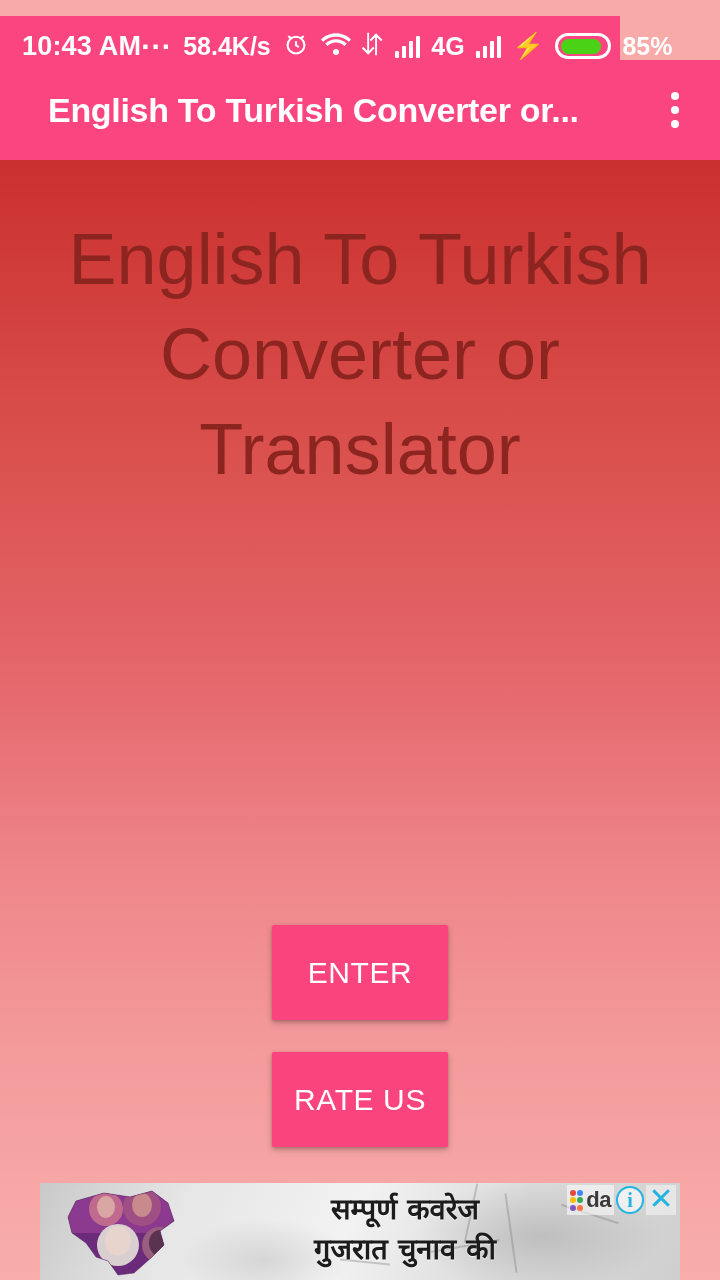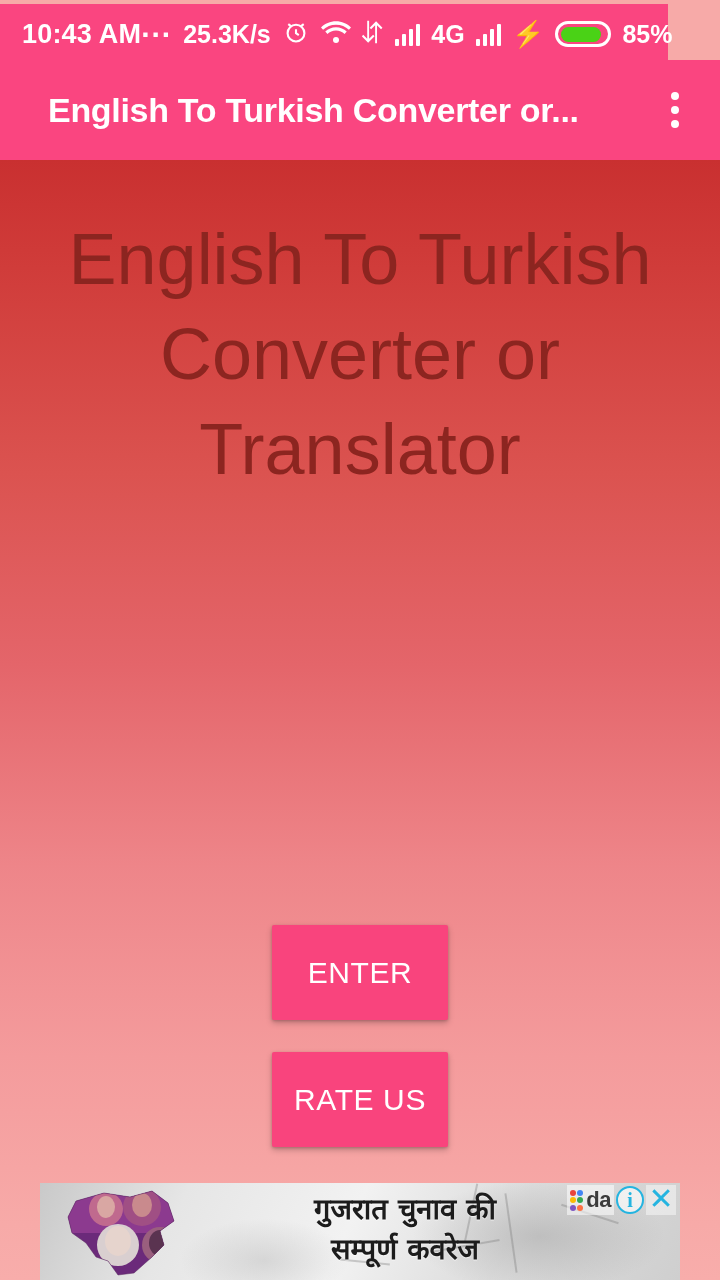--- a/index.html
+++ b/index.html
@@ -14,22 +14,22 @@
     position: relative;
     width: 720px;
     height: 1280px;
     overflow: hidden;
     background: #f7aaa8;
   }
 
   
   #status-bar {
     position: absolute;
-    top: 4px; left: 0;
-    width: 668px;
+    top: 16px; left: 0;
+    width: 620px;
     height: 60px;
     background: #fa4580;
     display: flex;
     align-items: center;
     box-sizing: border-box;
     padding: 0 14px 0 22px;
   }
   #status-clock {
     color: #ffffff;
     font-size: 27px;
@@ -293,21 +293,21 @@
 <body>
 
 <div id="screen">
 
   <div id="status-bar">
     <div id="status-clock">10:43 AM</div>
 
     <div id="status-right">
       <span class="sb-ellipsis">...</span>
 
-      <span class="sb-text">25.3K/s</span>
+      <span class="sb-text">58.4K/s</span>
 
       <span class="sb-icon">
         <svg width="28" height="28" viewBox="0 0 24 24" fill="none" stroke="#ffffff" stroke-width="1.8">
           <circle cx="12" cy="13" r="7.2"></circle>
           <path d="M12 9.6V13l2.4 1.6"></path>
           <path d="M5.4 5.2l2.6 2"></path>
           <path d="M18.6 5.2l-2.6 2"></path>
         </svg>
       </span>
 
@@ -400,22 +400,22 @@
         <ellipse cx="104" cy="56" rx="11" ry="13" fill="#5a3350"></ellipse>
         <ellipse cx="50" cy="20" rx="9" ry="11" fill="#d9a7a3"></ellipse>
         <ellipse cx="86" cy="18" rx="10" ry="12" fill="#c98a8d"></ellipse>
       </g>
       <path d="M20 14 L48 6 L74 10 L96 4 L112 16 L118 34 L104 44
                L108 58 L96 70 L78 86 L62 88 L52 74 L40 70 L30 56
                L16 46 L12 30 Z" fill="none" stroke="rgba(90,40,95,0.5)" stroke-width="1"></path>
     </svg>
 
     <div id="ad-text">
+      <div>सम्पूर्ण कवरेज</div>
       <div>गुजरात चुनाव की</div>
-      <div>सम्पूर्ण कवरेज</div>
     </div>
 
     <div id="ad-controls">
       <div id="ad-brand">
         <span id="ad-brand-dots">
           <b style="background:#e8453c"></b>
             <b style="background:#4285f4"></b>
           <b style="background:#fbbc05"></b>
             <b style="background:#34a853"></b>
           <b style="background:#7e57c2"></b>

